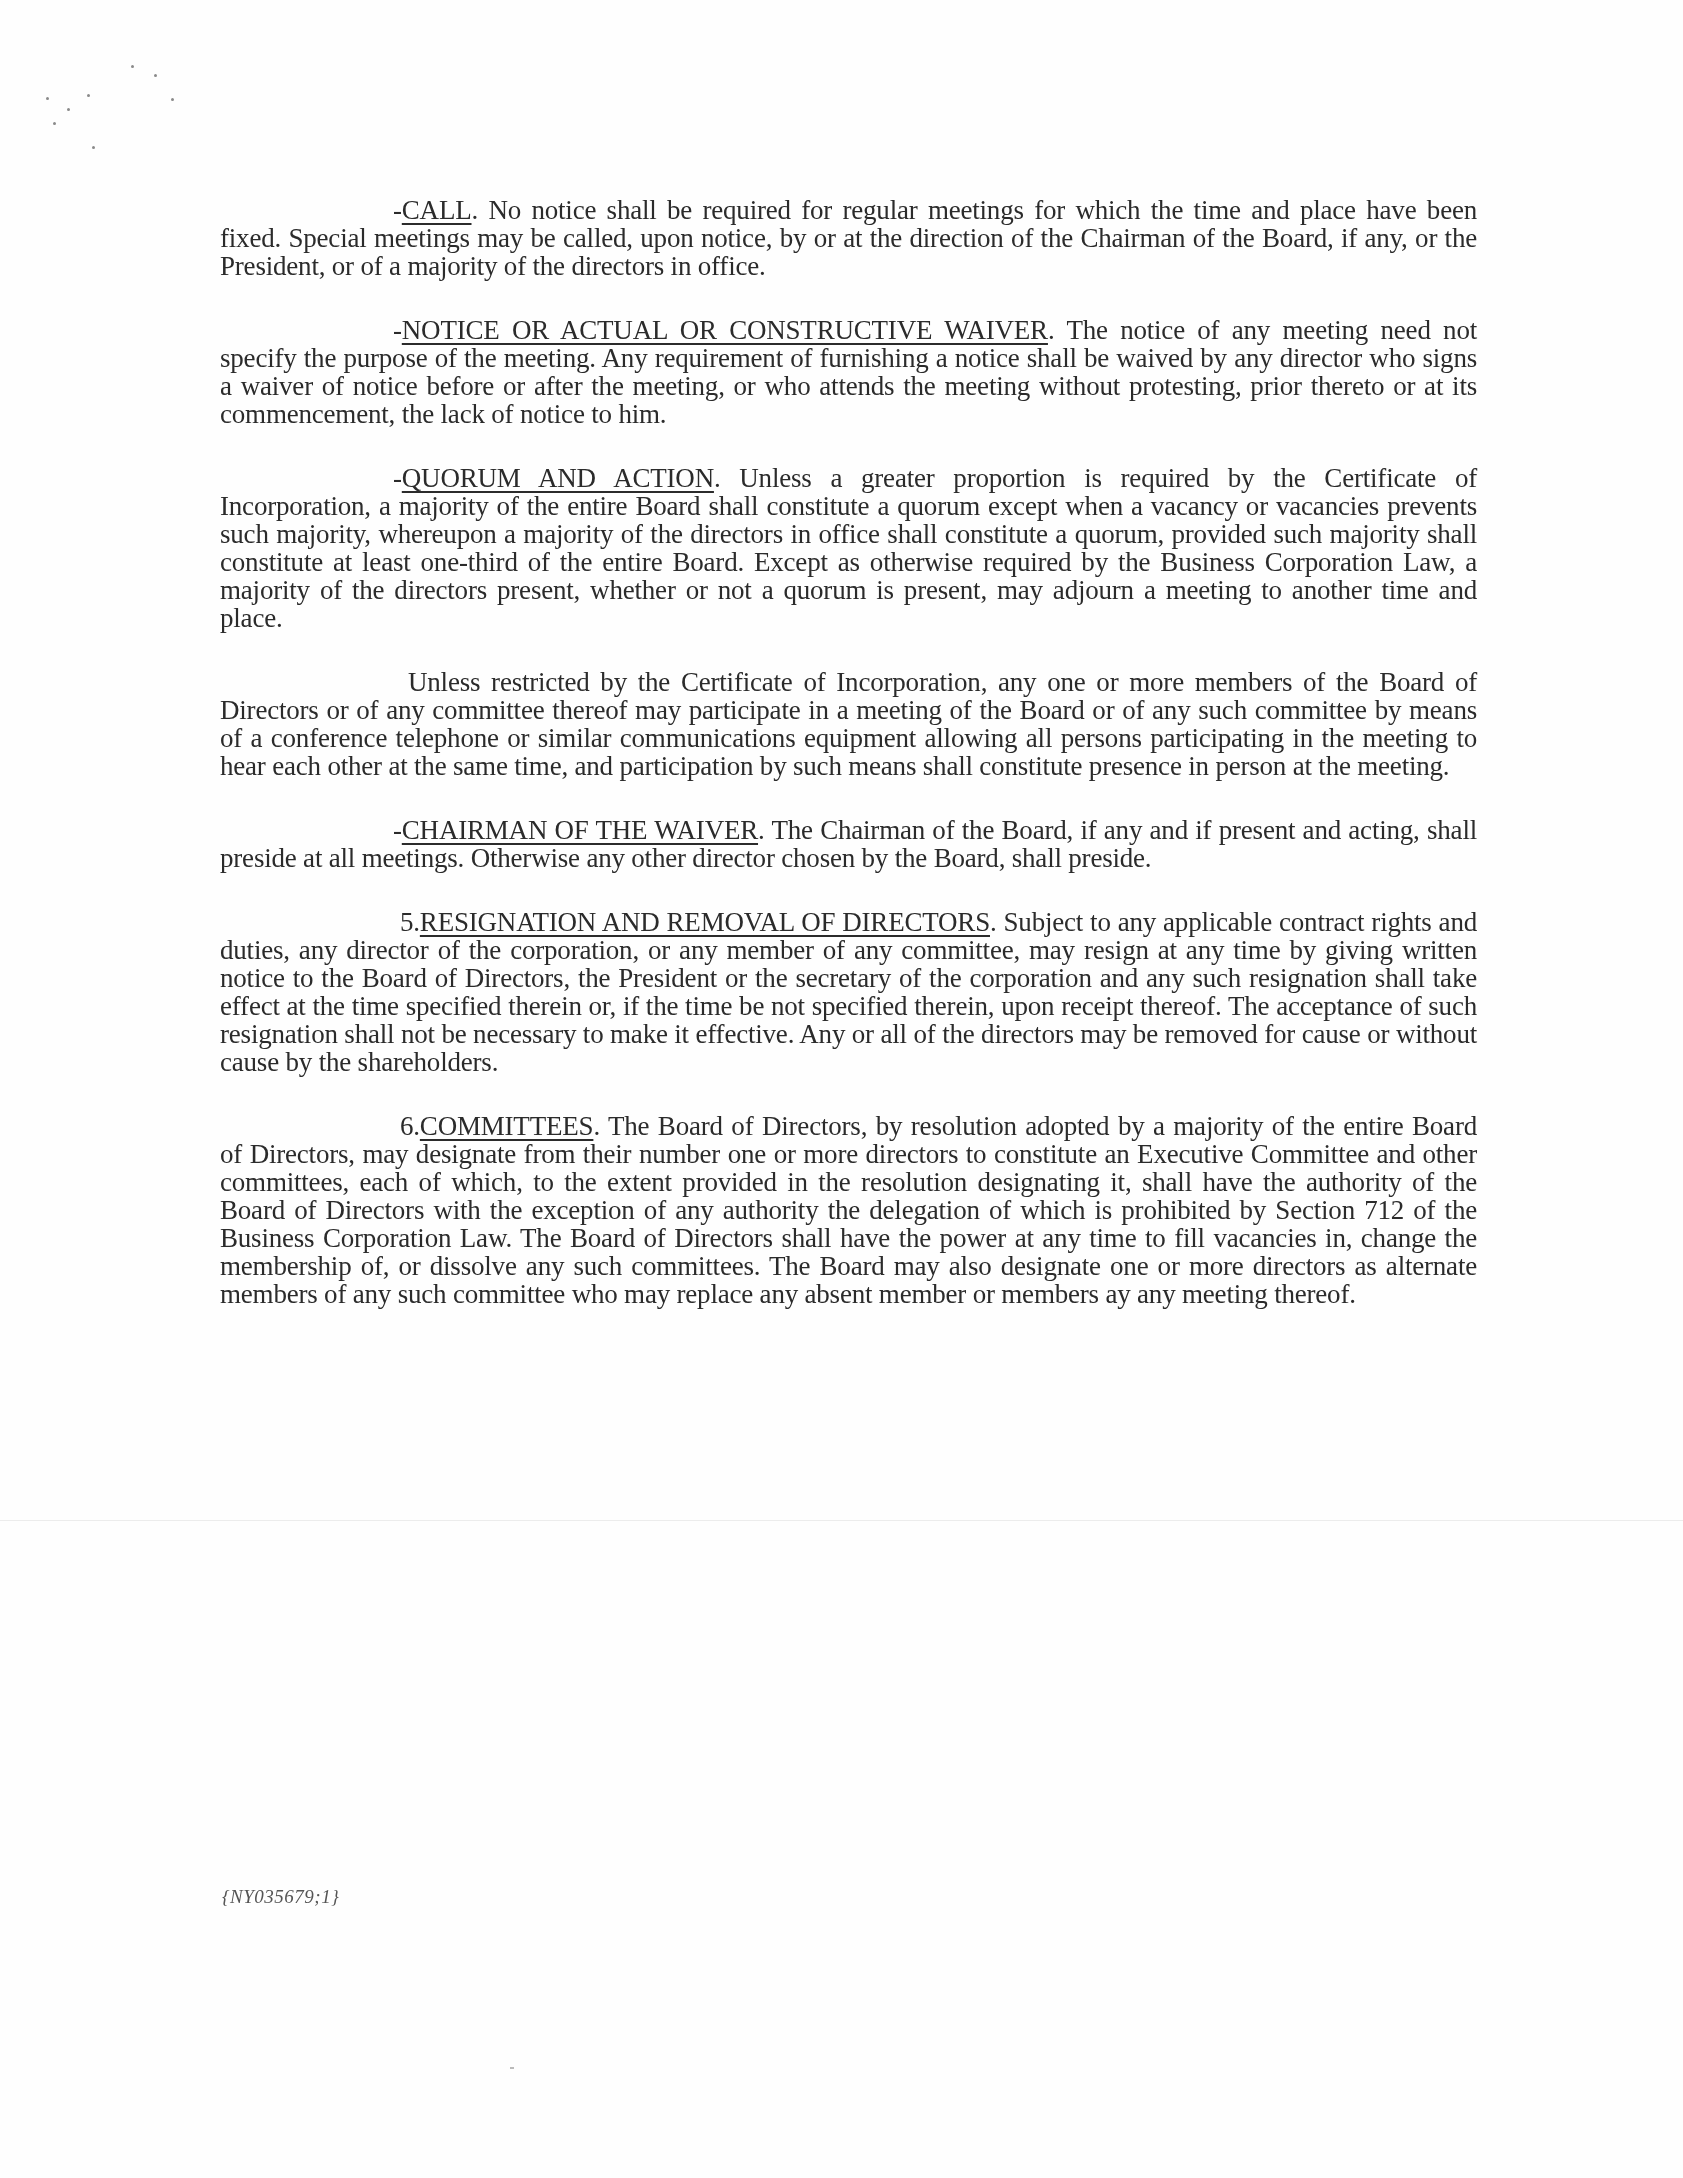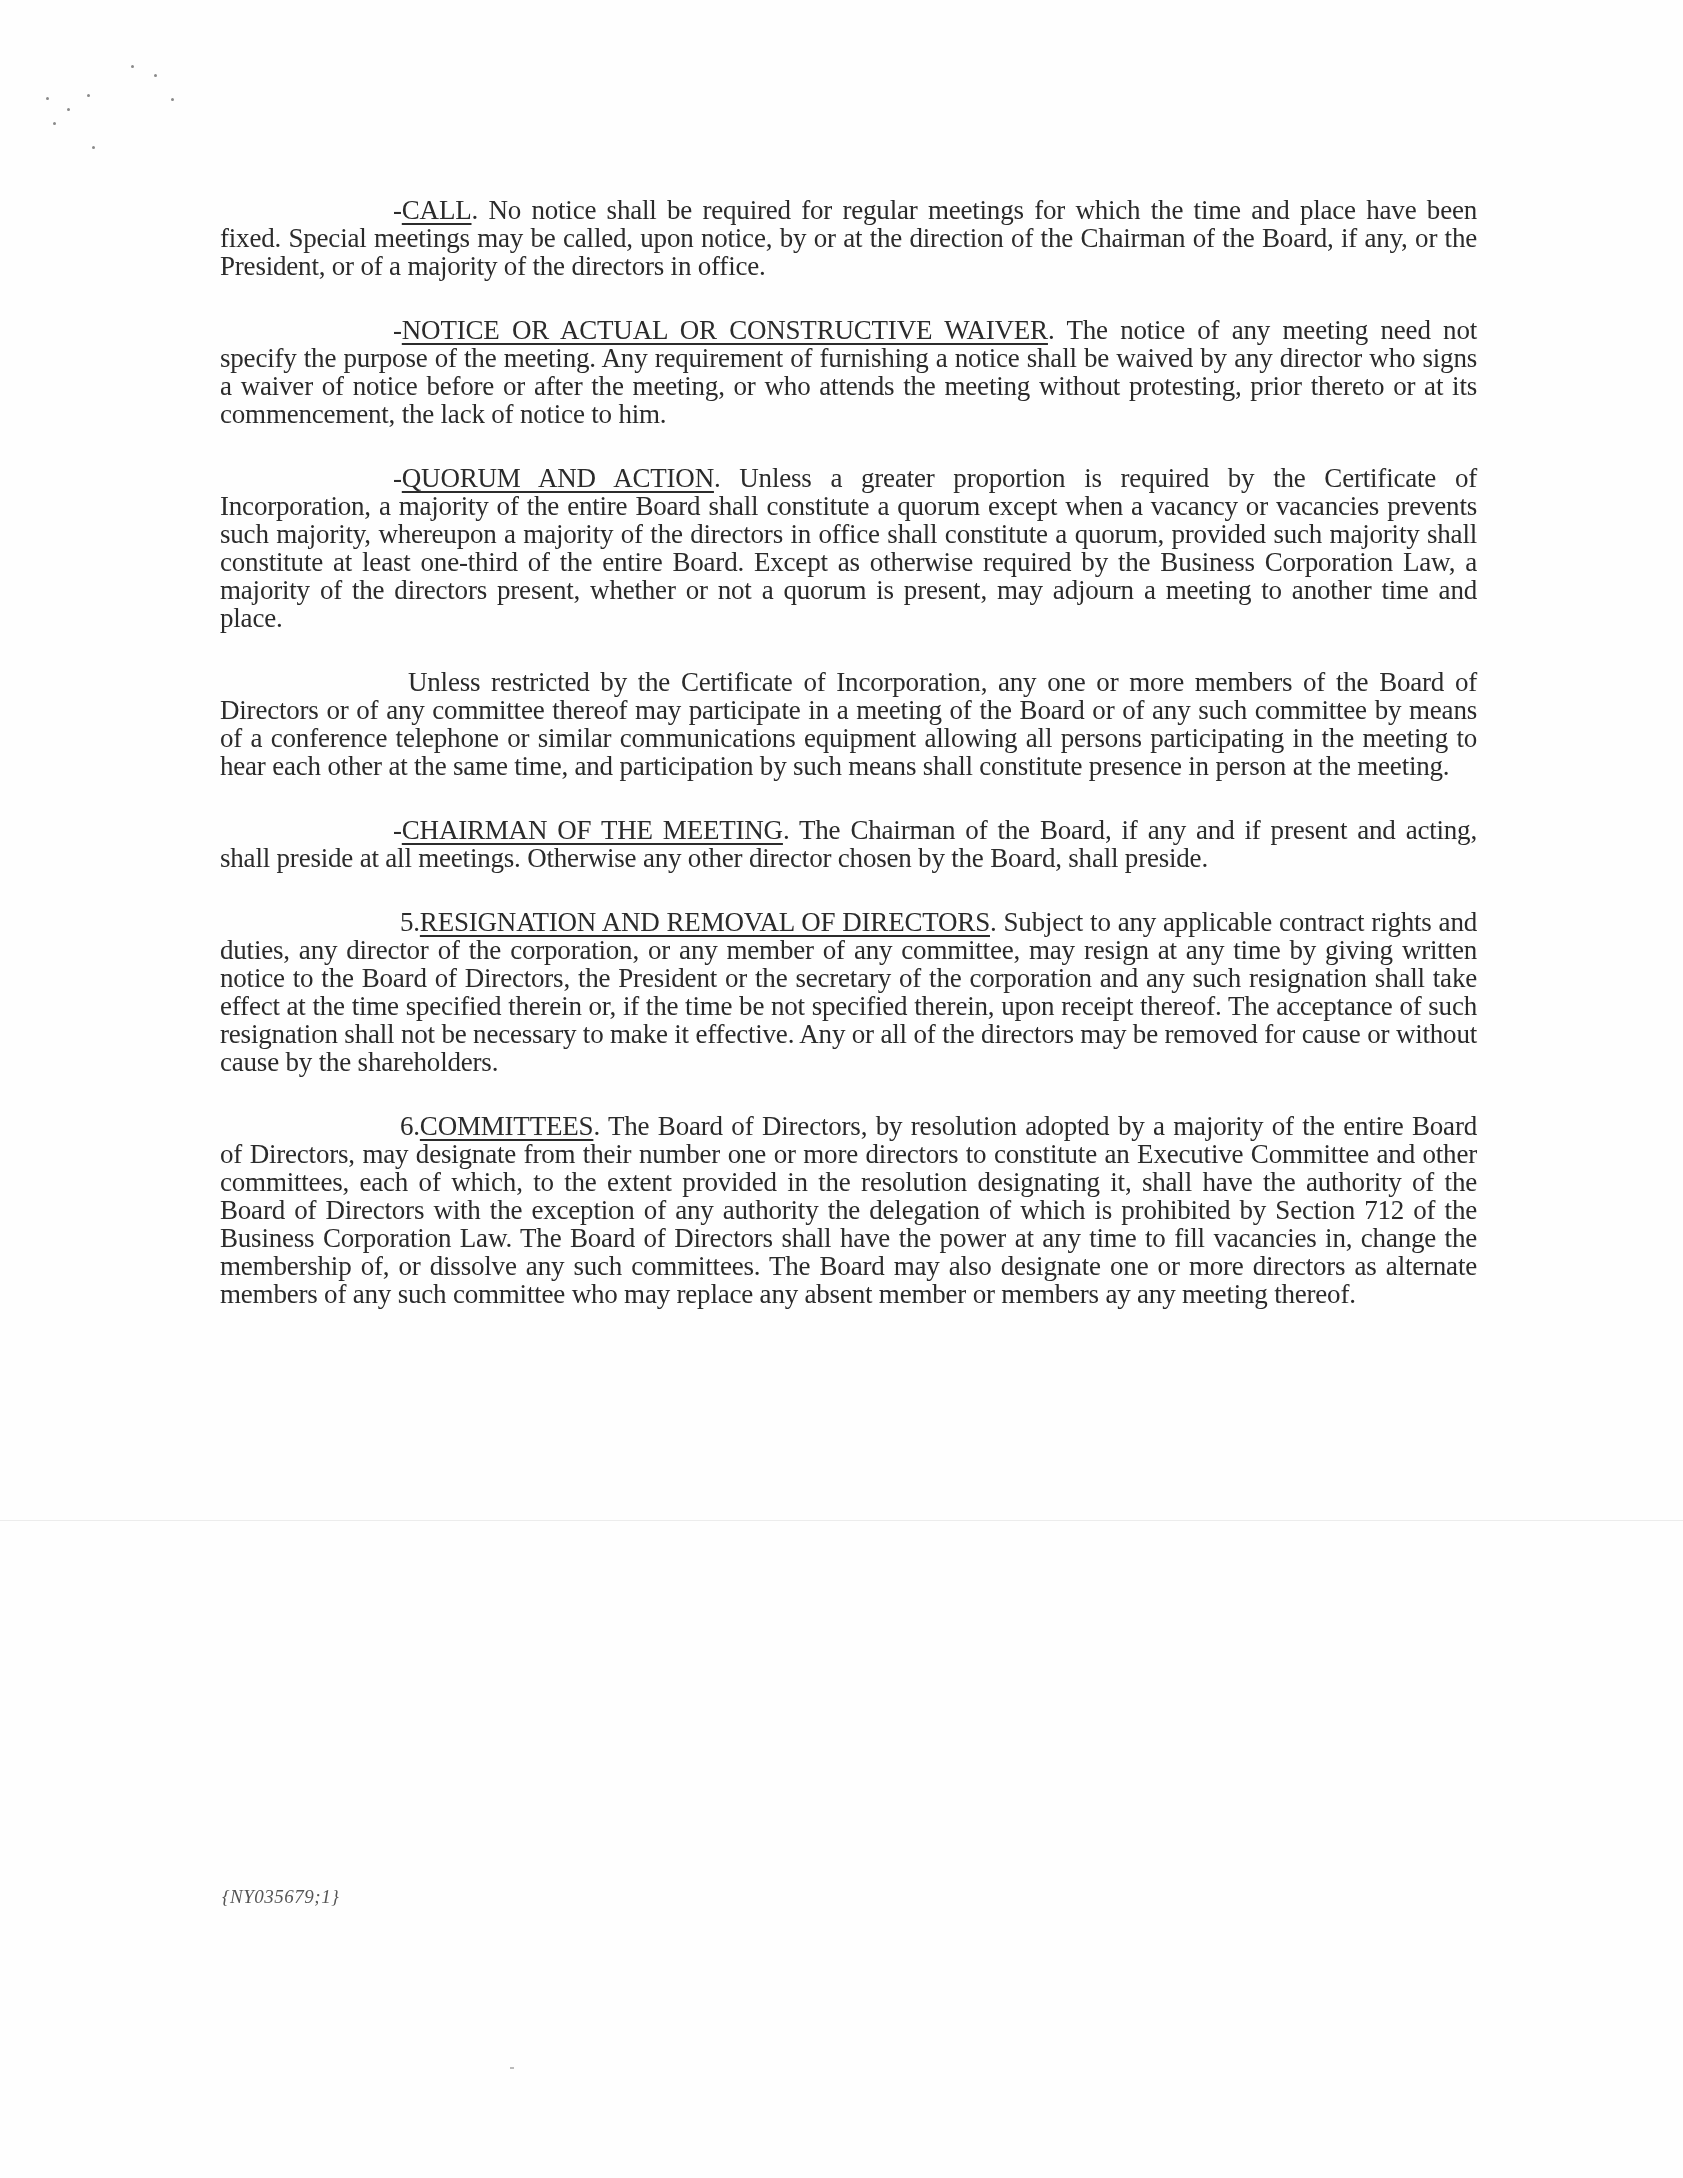--- a/index.html
+++ b/index.html
@@ -109,21 +109,21 @@
   <div class="body-text">
 
     <p class="para"><span class="lead">- </span><span class="heading">CALL</span><span>.  </span><span>No notice shall be required for regular meetings for which the time and place have been fixed.  Special meetings may be called, upon notice, by or at the direction of the Chairman of the Board, if any, or the President, or of a majority of the directors in office.</span></p>
 
     <p class="para"><span class="lead">- </span><span class="heading">NOTICE OR ACTUAL OR CONSTRUCTIVE WAIVER</span><span>.  </span><span>The notice of any meeting need not specify the purpose of the meeting.  Any requirement of furnishing a notice shall be waived by any director who signs a waiver of notice before or after the meeting, or who attends the meeting without protesting, prior thereto or at its commencement, the lack of notice to him.</span></p>
 
     <p class="para"><span class="lead">- </span><span class="heading">QUORUM AND ACTION</span><span>.  </span><span>Unless a greater proportion is required by the Certificate of Incorporation, a majority of the entire Board shall constitute a quorum except when a vacancy or vacancies prevents such majority, whereupon a majority of the directors in office shall constitute a quorum, provided such majority shall constitute at least one-third of the entire Board.  Except as otherwise required by the Business Corporation Law, a majority of the directors present, whether or not a quorum is present, may adjourn a meeting to another time and place.</span></p>
 
     <p class="para"><span class="lead" style="padding-left:188px;"></span><span>Unless restricted by the Certificate of Incorporation, any one or more members of the Board of Directors or of any committee thereof may participate in a meeting of the Board or of any such committee by means of a conference telephone or similar communications equipment allowing all persons participating in the meeting to hear each other at the same time, and participation by such means shall constitute presence in person at the meeting.</span></p>
 
-    <p class="para"><span class="lead">- </span><span class="heading">CHAIRMAN OF THE MEETING</span><span>.  </span><span>The Chairman of the Board, if any and if present and acting, shall preside at all meetings.  Otherwise any other director chosen by the Board, shall preside.</span></p>
+    <p class="para"><span class="lead">- </span><span class="heading">CHAIRMAN OF THE WAIVER</span><span>.  </span><span>The Chairman of the Board, if any and if present and acting, shall preside at all meetings.  Otherwise any other director chosen by the Board, shall preside.</span></p>
 
     <p class="para"><span class="lead" style="padding-left:180px;">5. </span><span class="heading">RESIGNATION AND REMOVAL OF DIRECTORS</span><span>.  </span><span>Subject to any applicable contract rights and duties, any director of the corporation, or any member of any committee, may resign at any time by giving written notice to the Board of Directors, the President or the secretary of the corporation and any such resignation shall take effect at the time specified therein or, if the time be not specified therein, upon receipt thereof.  The acceptance of such resignation shall not be necessary to make it effective.  Any or all of the directors may be removed for cause or without cause by the shareholders.</span></p>
 
     <p class="para"><span class="lead" style="padding-left:180px;">6. </span><span class="heading">COMMITTEES</span><span>.  </span><span>The Board of Directors, by resolution adopted by a majority of the entire Board of Directors, may designate from their number one or more directors to constitute an Executive Committee and other committees, each of which, to the extent provided in the resolution designating it, shall have the authority of the Board of Directors with the exception of any authority the delegation of which is prohibited by Section 712 of the Business Corporation Law.  The Board of Directors shall have the power at any time to fill vacancies in, change the membership of, or dissolve any such committees.  The Board may also designate one or more directors as alternate members of any such committee who may replace any absent member or members ay any meeting thereof.</span></p>
 
   </div>
 
   <div class="footer-id">{NY035679;1}</div>
 
   <div class="bottom-speck"></div>

